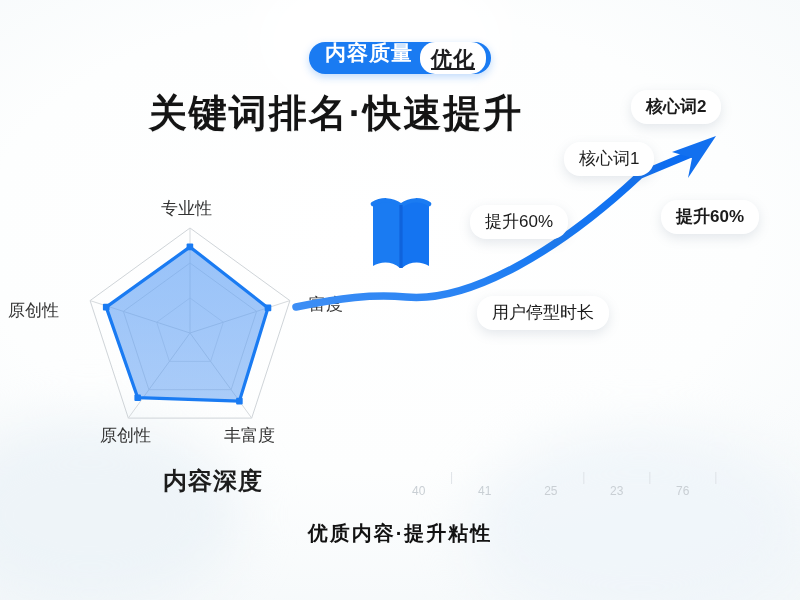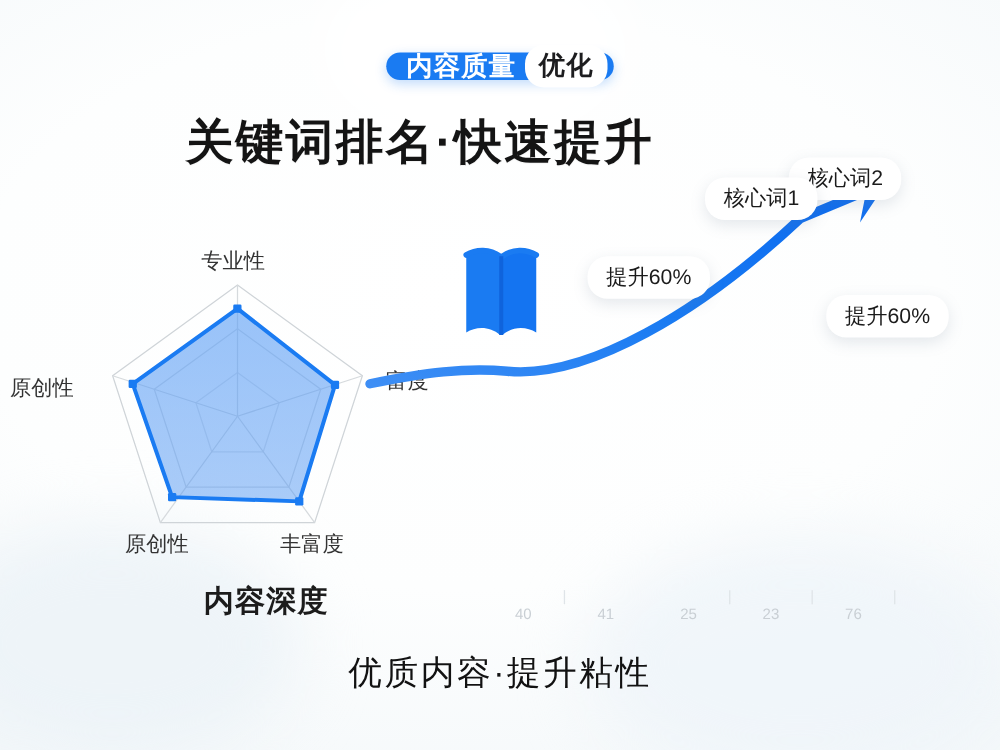--- a/index.html
+++ b/index.html
@@ -17,33 +17,33 @@
   }
   
   .blob{position:absolute;border-radius:50%;filter:blur(26px);pointer-events:none;}
   .b1{width:300px;height:190px;left:-60px;top:420px;background:rgba(236,243,247,.9);}
   .b2{width:340px;height:200px;left:470px;top:430px;background:rgba(238,245,249,.85);}
   .b3{width:260px;height:160px;left:250px;top:-40px;background:rgba(255,255,255,.9);}
 
   
   #badge{
     position:absolute;left:309px;top:42px;
-    height:22px;display:flex;align-items:center;
+    height:32px;display:flex;
     background:#1a7bf2;border-radius:19px;
     padding:0 5px 0 16px;
     box-shadow:0 3px 9px rgba(26,123,242,.28);
   }
   #badge .bt{
     color:#ffffff;font-size:21px;font-weight:bold;letter-spacing:1px;
     line-height:1;padding-right:7px;
   }
   #badge .chip{
     background:#ffffff;color:#1d1d1f;border-radius:15px;
     font-size:21px;font-weight:bold;line-height:1;
-    padding:6px 11px 7px;letter-spacing:1px;
+    padding:6px 11px 7px;letter-spacing:1px;text-decoration:underline;
   }
 
   
   #headline{
     position:absolute;left:0;top:88px;width:672px;
     text-align:center;
     font-size:38px;font-weight:bold;color:#141414;
     letter-spacing:2px;
     text-shadow:0 1px 1px rgba(0,0,0,.05);
   }
@@ -60,36 +60,36 @@
   
   #book{position:absolute;left:370px;top:188px;width:62px;height:84px;}
 
   
   .pill{
     position:absolute;background:#ffffff;border-radius:16px;
     font-size:17px;color:#1b1b1b;white-space:nowrap;
     padding:8px 15px 9px;line-height:1;
     box-shadow:0 4px 12px rgba(110,130,150,.18);
   }
-  .pill.bold{font-weight:normal;margin-top:36px;}
+  .pill.bold{font-weight:bold;}
 
   #pill-kw2{left:631px;top:90px;}
   #pill-kw1{left:564px;top:142px;}
   #pill-up1{left:470px;top:205px;}
   #pill-up2{left:661px;top:200px;}
   #pill-stay{left:477px;top:296px;}
 
   
   #cap-depth{
     position:absolute;left:163px;top:465px;
     font-size:24px;font-weight:bold;color:#1c1c1c;letter-spacing:1px;
   }
   #footer{
     position:absolute;left:0;top:520px;width:800px;text-align:center;
-    font-size:27px;font-weight:normal;color:#121212;letter-spacing:2px;
+    font-size:20px;font-weight:bold;color:#121212;letter-spacing:2px;
   }
 
   
   #ticks{
     position:absolute;left:412px;top:466px;width:330px;height:22px;
     display:flex;align-items:center;
   }
   #ticks .tnum{
     font-size:12px;color:#c9cfd4;flex:0 0 auto;margin-top:28px;
   }
@@ -170,20 +170,21 @@
     <path d="M59,16 C51,11 40,11 32,17 L32,80 C40,73 51,73 59,78 Z" fill="#1474f1"></path>
     <path d="M3,16 C11,11 22,11 30,17" fill="none" stroke="#1a7bf2" stroke-width="4.5" stroke-linecap="round"></path>
     <path d="M59,16 C51,11 40,11 32,17" fill="none" stroke="#1a7bf2" stroke-width="4.5" stroke-linecap="round"></path>
     <rect x="29.4" y="17" width="3.2" height="63" fill="#0f63dc"></rect>
   </svg>
 
   <div class="pill bold" id="pill-kw2">核心词2</div>
   <div class="pill" id="pill-kw1">核心词1</div>
   <div class="pill" id="pill-up1">提升60%</div>
   <div class="pill bold" id="pill-up2">提升60%</div>
+  <div class="pill" id="pill-stay">用户停型时长</div>
 
   <div id="cap-depth">内容深度</div>
   <div id="footer">优质内容·提升粘性</div>
 
   <div id="ticks">
     <span class="tnum">40</span>
     <span class="tmark">|</span>
     <span class="tnum">41</span>
     <span class="tmark">&nbsp;</span>
     <span class="tnum">25</span>

